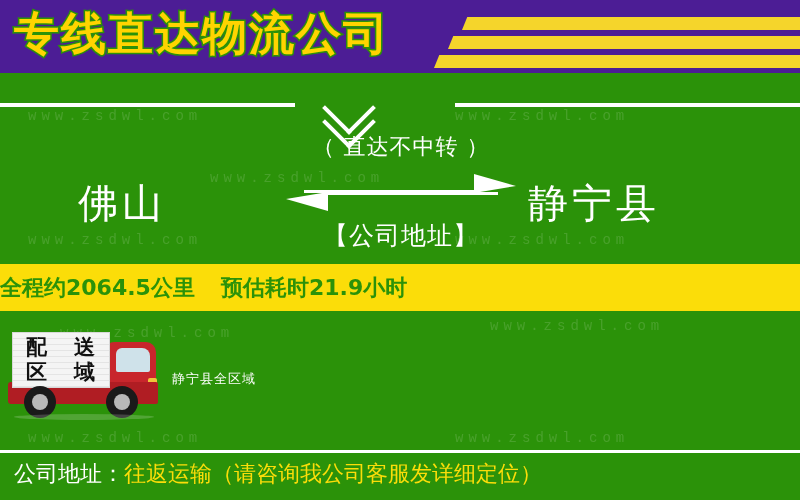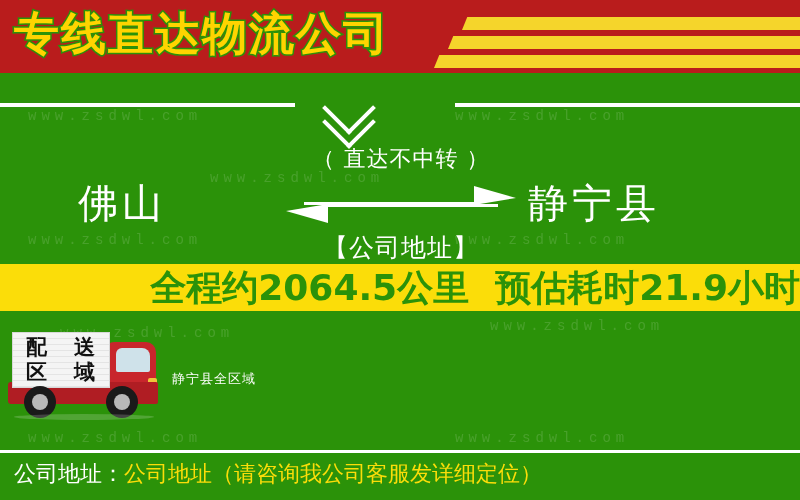--- a/index.html
+++ b/index.html
@@ -9,21 +9,21 @@
     background:#ffffff;
   }
   .banner{
     position:relative;width:800px;height:500px;overflow:hidden;
     background:#2b9209;
   }
 
   
   .header{
     position:absolute;left:0;top:0;width:800px;height:73px;
-    background:#b91c1c;overflow:hidden;
+    background:#4c1d95;overflow:hidden;
   }
   .header-title{
     position:absolute;left:14px;top:5px;
     font-size:45px;line-height:58px;font-weight:bold;
     color:#FFD400;
     letter-spacing:2px;
     -webkit-text-stroke:3px #2b9209;
     paint-order:stroke fill;
     white-space:nowrap;
   }
@@ -69,21 +69,21 @@
 
   
   .city{
     position:absolute;top:163px;
     font-size:40px;line-height:80px;color:#ffffff;font-weight:normal;
     white-space:nowrap;letter-spacing:4px;
   }
   .city-from{left:78px;}
   .city-to{left:528px;text-align:center;}
 
-  .mid{position:absolute;left:286px;top:132px;width:230px;height:125px;margin-top:12px;}
+  .mid{position:absolute;left:286px;top:132px;width:230px;height:125px;}
   .mid-note{
     position:absolute;left:0;top:0;width:230px;text-align:center;
     color:#ffffff;font-size:22px;line-height:30px;letter-spacing:1px;white-space:nowrap;
   }
   .arrows{position:absolute;left:0;top:42px;width:230px;height:40px;}
   .arrow-r{
     position:absolute;left:18px;top:0;width:212px;height:19px;
   }
   .arrow-l{
     position:absolute;left:0;top:18px;width:212px;height:19px;
@@ -92,22 +92,22 @@
     position:absolute;left:0;top:88px;width:230px;text-align:center;
     color:#ffffff;font-size:25px;line-height:32px;letter-spacing:1px;white-space:nowrap;
   }
 
   
   .yband{
     position:absolute;left:0;top:264px;width:800px;height:47px;
     background:#FBDD09;
   }
   .yband-text{
-    position:absolute;left:0;top:2px;width:800px;text-align:right;
-    color:#2b9209;font-size:36px;line-height:44px;font-weight:bold;
+    position:absolute;left:0;top:2px;width:800px;text-align:left;
+    color:#2b9209;font-size:22px;line-height:44px;font-weight:bold;
     letter-spacing:0px;white-space:nowrap;
   }
   .yband-text .gap{display:inline-block;width:26px;}
 
   
   .truck{position:absolute;left:8px;top:330px;width:160px;height:90px;}
   .truck-box{
     position:absolute;left:4px;top:2px;width:96px;height:54px;
     background:#f2f2f2;border:1px solid #d8d8d8;
     background-image:repeating-linear-gradient(to bottom,
@@ -229,15 +229,15 @@
         <span>域</span>
       </div>
     </div>
     <div class="wheel wheel-rear"></div>
     <div class="wheel wheel-front"></div>
     <div class="truck-shadow"></div>
   </div>
   <div class="truck-label">静宁县全区域</div>
 
   <div class="foot-line"></div>
-  <div class="footer"><span class="f-white">公司地址：</span><span class="f-yellow">公司地址（请咨询我公司客服发详细定位）</span></div>
+  <div class="footer"><span class="f-white">公司地址：</span><span class="f-yellow">往返运输（请咨询我公司客服发详细定位）</span></div>
 
 </div>
 
 </body></html>

